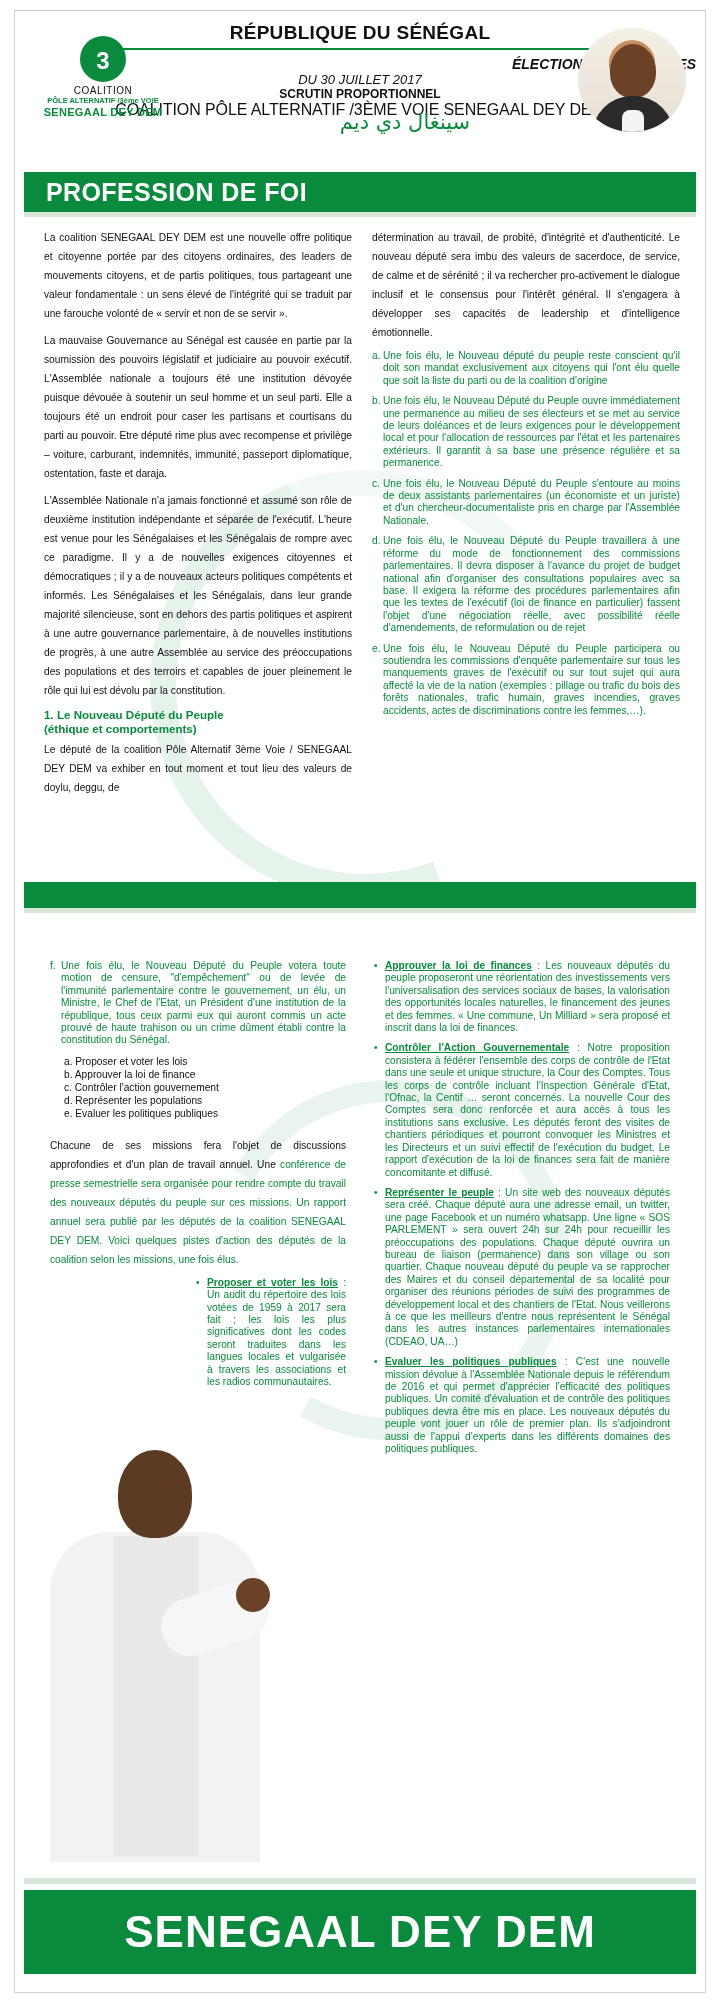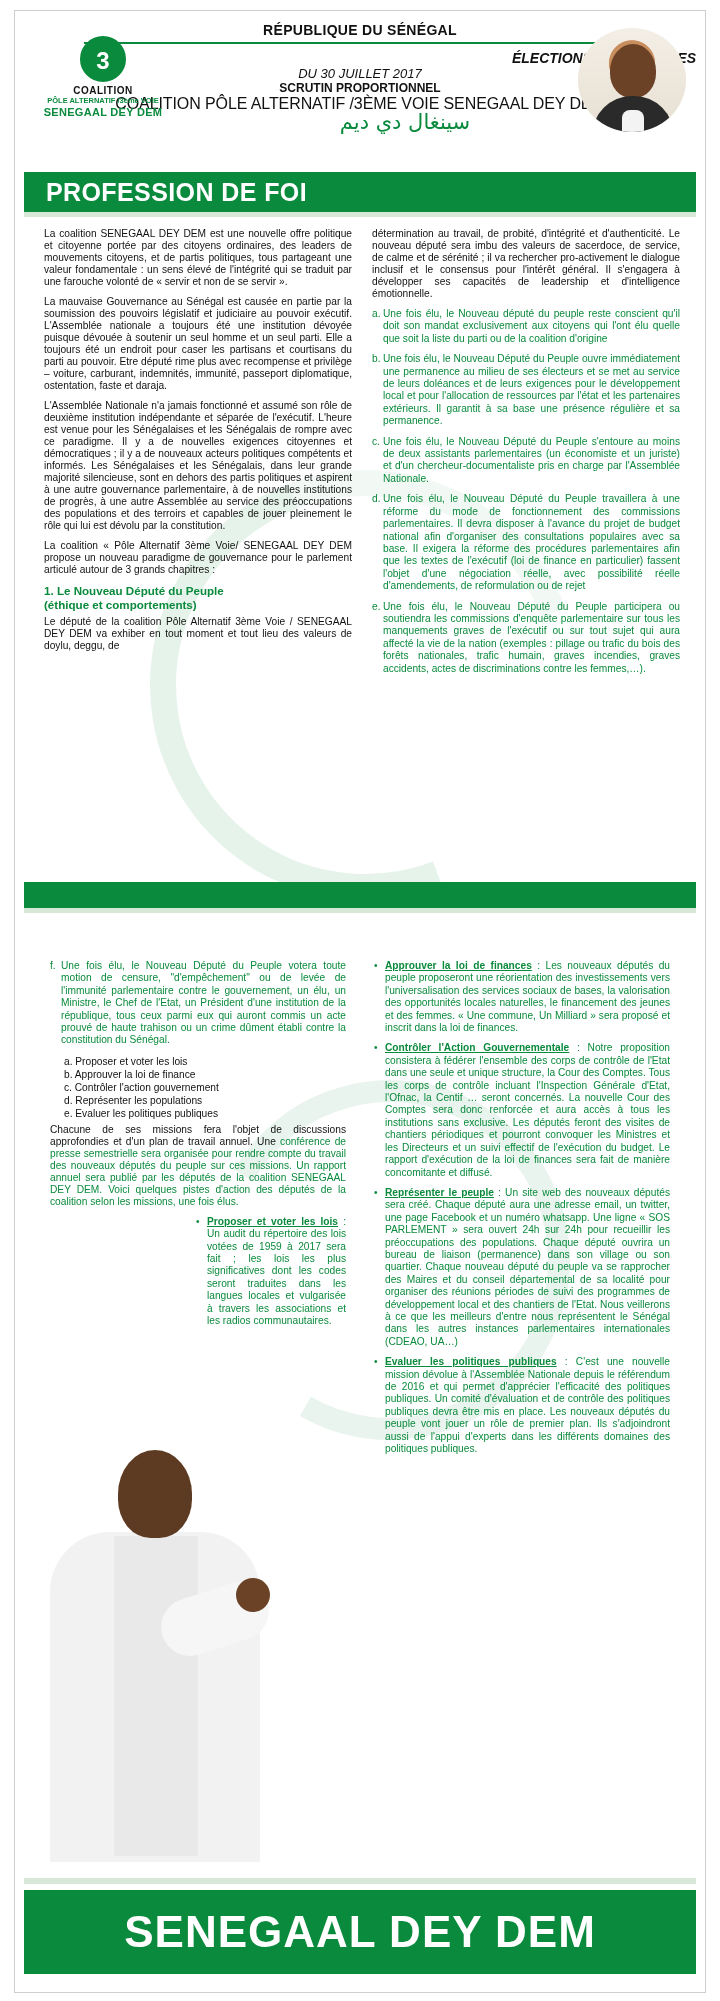--- a/index.html
+++ b/index.html
@@ -16,38 +16,38 @@
 
   
   .frame {
     position:absolute; left:14px; top:10px; width:692px; height:1983px;
     border:1px solid #cfcfcf;
   }
 
   
   .header { position:absolute; left:24px; top:20px; width:672px; height:140px; }
   .rep-title {
-    text-align:center; font-weight:bold; font-size:14px; letter-spacing:.3px;
+    text-align:center; font-weight:bold; font-size:19px; letter-spacing:.3px;
     color:#111; margin-top:2px;
   }
   .green-rule { height:2px; background:#0a8a3c; margin:4px 60px 0 60px; }
   .el-block { text-align:center; margin-top:6px; }
   .el-1 { font-style:italic; font-weight:bold; font-size:14px; color:#111;text-align:right; }
   .el-2 { font-style:italic; font-size:13px; color:#111; }
   .el-3 { font-size:12px; font-weight:bold; }
   .el-4 { font-size:16px; font-weight:normal; letter-spacing:-.1px; }
 
   
   .logo { position:absolute; left:28px; top:36px; width:150px; text-align:center; }
   .logo-circle {
     width:46px; height:46px; border-radius:50%;
     background:#0a8a3c; color:#fff; font-weight:bold; font-size:24px;
     line-height:46px; margin:0 auto; border:2px solid #0a8a3c;
   }
-  .logo-l1 { font-size:10px; font-weight:bold; margin-top:3px; letter-spacing:.5px; }
+  .logo-l1 { font-size:10px; font-weight:normal; margin-top:3px; letter-spacing:.5px; }
   .logo-l2 { font-size:7.5px; font-weight:bold; color:#0a8a3c; }
   .logo-l3 { font-size:11px; font-weight:bold; color:#0a8a3c; margin-top:1px; letter-spacing:.3px;}
 
   
   .arabic {
     position:absolute; left:330px; top:110px; width:150px; text-align:center;
     font-size:21px; color:#0a8a3c; font-family:"DejaVu Sans", sans-serif;
   }
   
   .portrait {
@@ -98,26 +98,26 @@
     border-left-color:transparent;
     transform:rotate(-15deg);
     pointer-events:none;
   }
 
   
   .cols { position:absolute; left:24px; top:228px; width:672px; }
   .col { position:absolute; top:0; width:308px; text-align:justify; }
   .col.left { left:20px; }
   .col.right { left:348px; }
-  p { margin:0 0 8px 0; font-size:10.2px; line-height:12px; }
+  p { margin:0 0 8px 0; font-size:10.2px; line-height:19px; }
   .h-green { color:#0a8a3c; font-weight:bold; font-size:11.6px; line-height:14px; margin:6px 0 4px 0; }
   .li-green { color:#0a8a3c; font-size:10.2px; line-height:12.4px; margin:0 0 8px 0; text-align:justify; padding-left:11px; position:relative; }
   .li-green .mk { position:absolute; left:0; top:0; }
   .li-green b { font-weight:bold; }
-  .sub-list { margin:0 0 4px 14px; }
+  .sub-list { margin:0 0 16px 14px; }
   .sub-list div { font-size:10.2px; line-height:13px; }
 
   
   .mid-bar { position:absolute; left:24px; top:882px; width:672px; height:26px; background:#0a8a3c; }
   .mid-strip { position:absolute; left:24px; top:908px; width:672px; height:5px; background:#d7e8d8; }
 
   
   .cols2 { position:absolute; left:24px; top:960px; width:672px; }
   .col2 { position:absolute; top:0; width:296px; text-align:justify; }
   .col2.left { left:26px; }
@@ -183,21 +183,20 @@
   <div class="bar-strip"></div>
 
   <div class="watermark"></div>
   <div class="watermark2"></div>
 
   <div class="cols">
     <div class="col left">
       <p>La coalition SENEGAAL DEY DEM est une nouvelle offre politique et citoyenne portée par des citoyens ordinaires, des leaders de mouvements citoyens, et de partis politiques, tous partageant une valeur fondamentale : un sens élevé de l'intégrité qui se traduit par une farouche volonté de « servir et non de se servir ».</p>
       <p>La mauvaise Gouvernance au Sénégal est causée en partie par la soumission des pouvoirs législatif et judiciaire au pouvoir exécutif. L'Assemblée nationale a toujours été une institution dévoyée puisque dévouée à soutenir un seul homme et un seul parti. Elle a toujours été un endroit pour caser les partisans et courtisans du parti au pouvoir. Etre député rime plus avec recompense et privilège – voiture, carburant, indemnités, immunité, passeport diplomatique, ostentation, faste et daraja.</p>
       <p>L'Assemblée Nationale n'a jamais fonctionné et assumé son rôle de deuxième institution indépendante et séparée de l'exécutif. L'heure est venue pour les Sénégalaises et les Sénégalais de rompre avec ce paradigme. Il y a de nouvelles exigences citoyennes et démocratiques ; il y a de nouveaux acteurs politiques compétents et informés. Les Sénégalaises et les Sénégalais, dans leur grande majorité silencieuse, sont en dehors des partis politiques et aspirent à une autre gouvernance parlementaire, à de nouvelles institutions de progrès, à une autre Assemblée au service des préoccupations des populations et des terroirs et capables de jouer pleinement le rôle qui lui est dévolu par la constitution.</p>
-      <p>La coalition « Pôle Alternatif 3ème Voie/ SENEGAAL DEY DEM propose un nouveau paradigme de gouvernance pour le parlement articulé autour de 3 grands chapitres :</p>
       <div class="h-green" style="white-space:pre-line;">1. Le Nouveau Député du Peuple
 (éthique et comportements)</div>
       <p>Le député de la coalition Pôle Alternatif 3ème Voie / SENEGAAL DEY DEM va exhiber en tout moment et tout lieu des valeurs de doylu, deggu, de</p>
     </div>
 
     <div class="col right">
       <p>détermination au travail, de probité, d'intégrité et d'authenticité. Le nouveau député sera imbu des valeurs de sacerdoce, de service, de calme et de sérénité ; il va rechercher pro-activement le dialogue inclusif et le consensus pour l'intérêt général. Il s'engagera à développer ses capacités de leadership et d'intelligence émotionnelle.</p>
 
       <div class="li-green">
         <span class="mk">a.</span>

